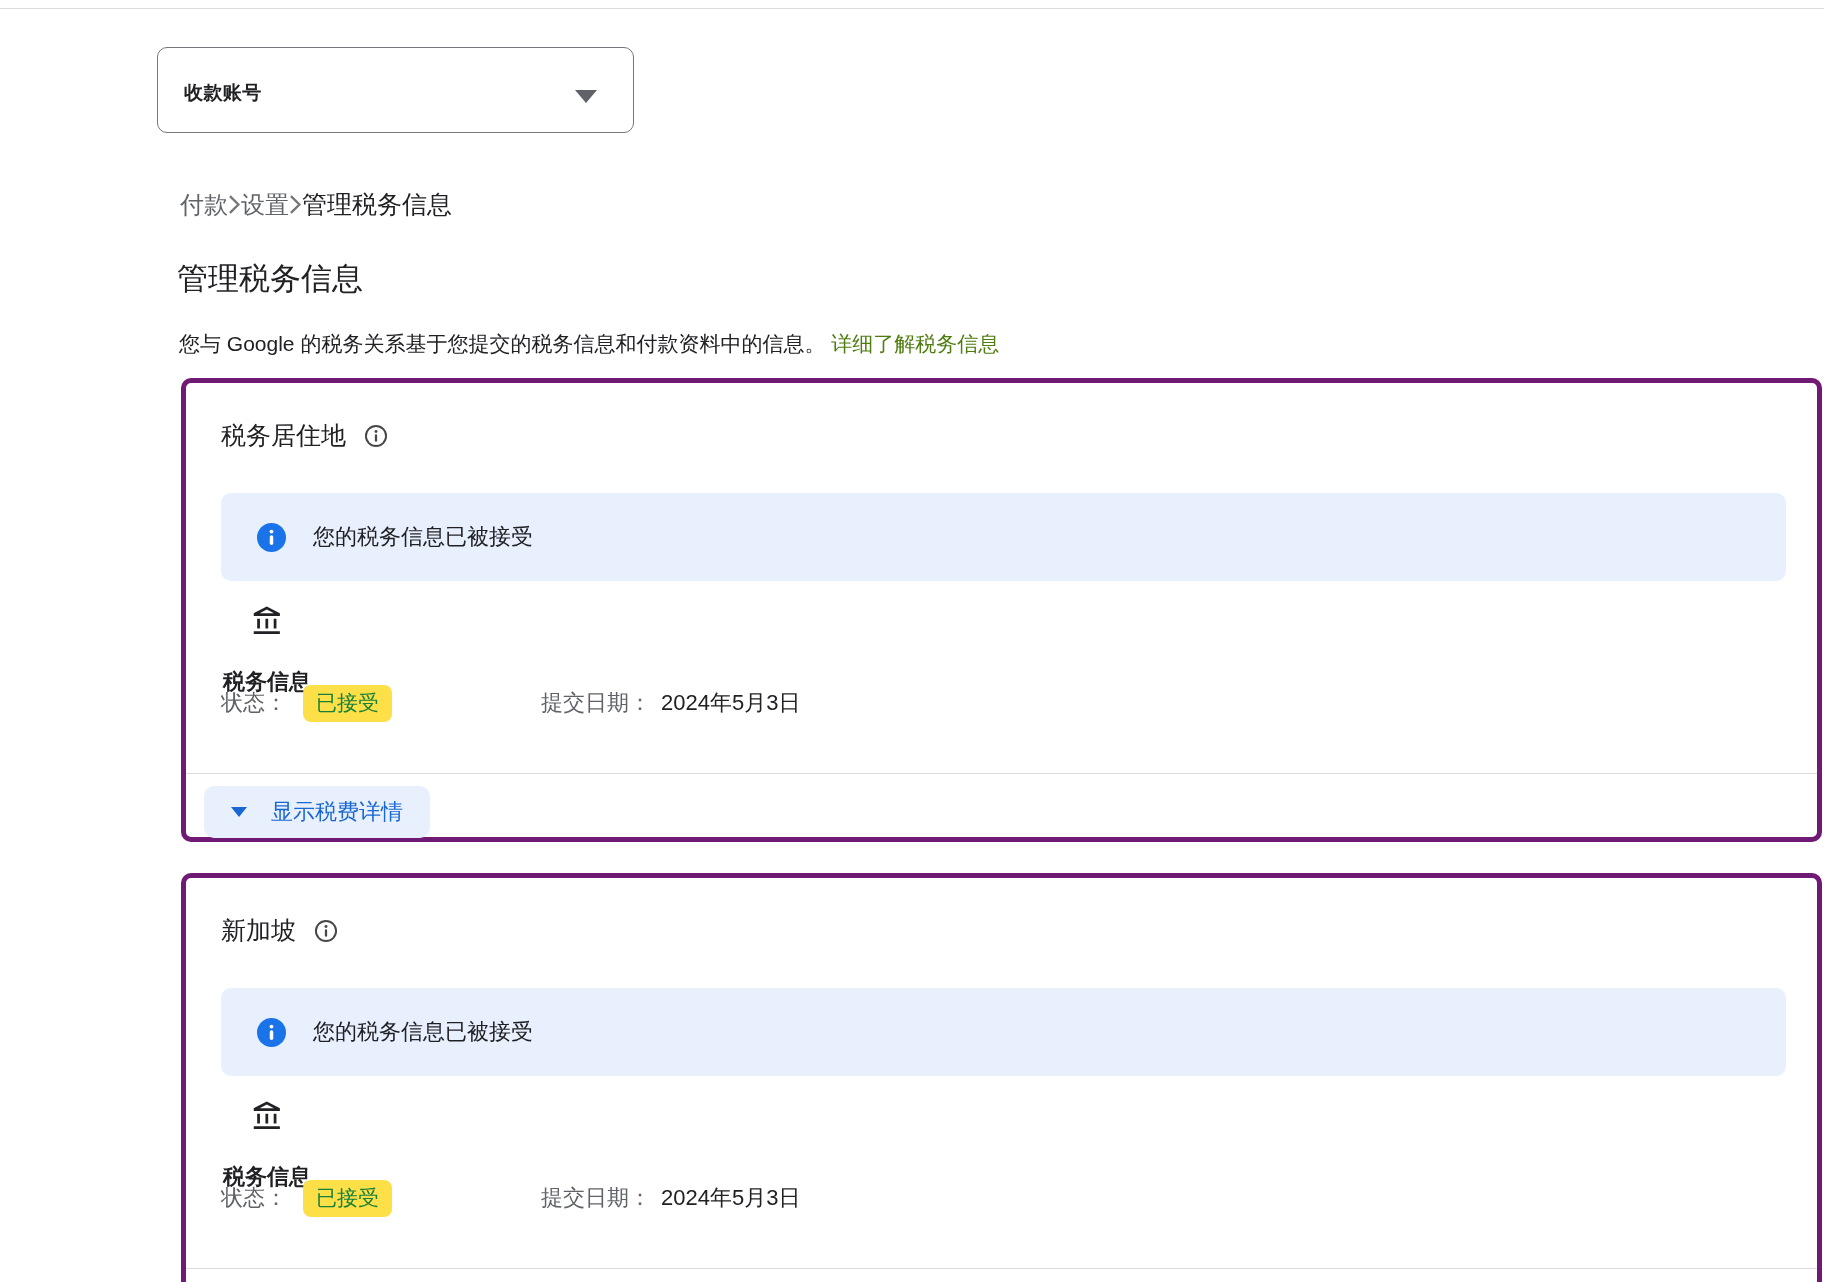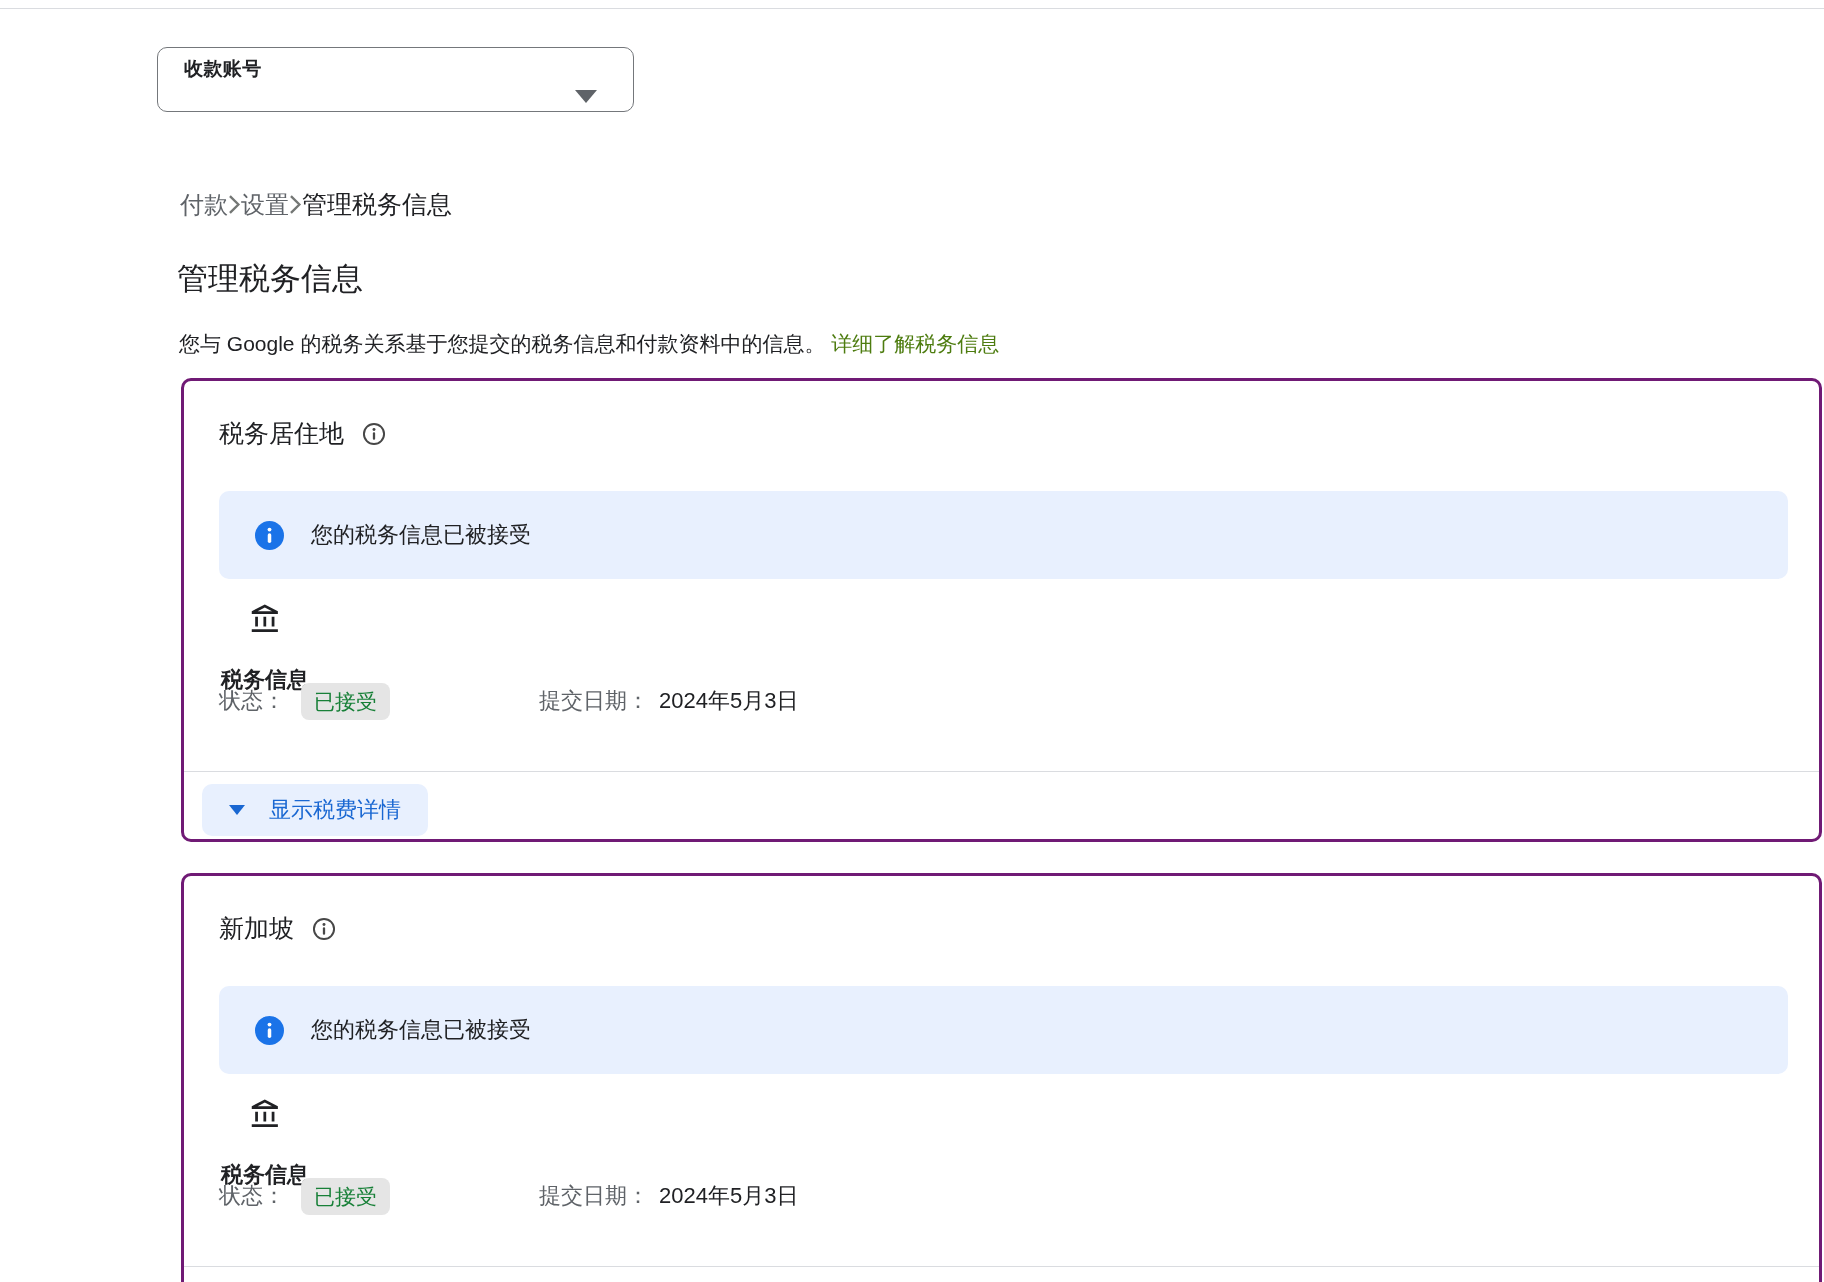--- a/index.html
+++ b/index.html
@@ -4,22 +4,22 @@
 <style>
   html,body{margin:0;padding:0;background:#fff;}
   .page{
     position:relative;width:1824px;height:1282px;background:#ffffff;overflow:hidden;
     font-family:"Liberation Sans","DejaVu Sans",sans-serif;color:#202124;
   }
   .top-hairline{position:absolute;top:8px;left:0;width:1824px;height:1px;background:#dadce0;}
 
   
   .selector{
-    position:absolute;left:157px;top:47px;width:477px;height:65px;box-sizing:border-box;
-    border:1.5px solid #74777b;border-radius:10px;padding:8px 26px;cursor:pointer;background:#fff;
+    position:absolute;left:157px;top:47px;width:477px;height:86px;box-sizing:border-box;
+    border:1.5px solid #74777b;border-radius:10px;padding:32px 26px;cursor:pointer;background:#fff;
   }
   .selector-label{font-size:19px;font-weight:600;color:#202124;letter-spacing:.4px;}
   .selector-value{font-size:25px;color:#202124;margin-top:8px;}
   .selector-caret{
     position:absolute;right:36px;top:42px;width:0;height:0;
     border-left:11px solid transparent;border-right:11px solid transparent;border-top:13px solid #5f6368;
   }
 
   
   .breadcrumb{position:absolute;left:180px;top:188px;display:flex;align-items:center;}
@@ -28,43 +28,43 @@
   .crumb-sep{display:flex;align-items:center;}
 
   
   .page-title{position:absolute;left:177px;top:258px;font-size:31px;font-weight:400;color:#202124;}
   .description{position:absolute;left:179px;top:330px;font-size:21px;color:#202124;white-space:nowrap;}
   .learn-link{color:#4d7c0f;text-decoration:none;cursor:pointer;}
 
   
   .card{
     position:absolute;left:181px;width:1641px;height:464px;box-sizing:border-box;
-    border:3px solid #701a75;border-radius:10px;background:#fff;
+    border:5px solid #701a75;border-radius:10px;background:#fff;
   }
   .card-1{top:378px;}
   .card-2{top:873px;}
   .card-title-row{position:absolute;left:35px;top:36px;display:flex;align-items:center;gap:17px;}
   .card-title{font-size:25px;font-weight:500;color:#202124;}
   .info-outline{display:flex;cursor:pointer;}
 
   .banner{
     position:absolute;left:35px;right:31px;top:110px;height:88px;background:#e8f0fe;border-radius:10px;
     display:flex;align-items:center;
   }
   .banner-icon{margin-left:36px;display:flex;flex:0 0 auto;}
   .banner-text{margin-left:27px;font-size:22px;color:#202124;}
 
   .tax-row{position:absolute;left:37px;top:222px;display:flex;align-items:center;gap:25px;flex-direction:column;}
   .tax-row-title{font-size:22px;font-weight:600;color:#202124;}
 
   .status-row{position:absolute;left:35px;top:296px;height:48px;display:flex;align-items:center;width:1000px;}
   .muted-label{font-size:22px;color:#5f6368;}
   .badge{
-    margin-left:16px;background:#e5e5e5;color:#188038;font-size:21px;
-    padding:8px 13px;border-radius:8px;line-height:1;
+    margin-left:16px;background:#fde047;color:#188038;font-size:21px;
+    padding:8px 13px;border-radius:8px;line-height:1;font-family:Liberation Serif, serif;
   }
   .date-group{position:absolute;left:320px;display:flex;align-items:center;}
   .date-value{margin-left:10px;font-size:22px;color:#202124;}
 
   .card-divider{position:absolute;left:0;right:0;top:390px;height:1px;background:#dadce0;}
   .card-footer{position:absolute;left:0;right:0;top:391px;bottom:0;}
   .details-button{
     position:absolute;left:18px;top:12px;height:52px;background:#e8f0fe;border-radius:10px;
     display:flex;align-items:center;padding:0 27px;cursor:pointer;
   }

